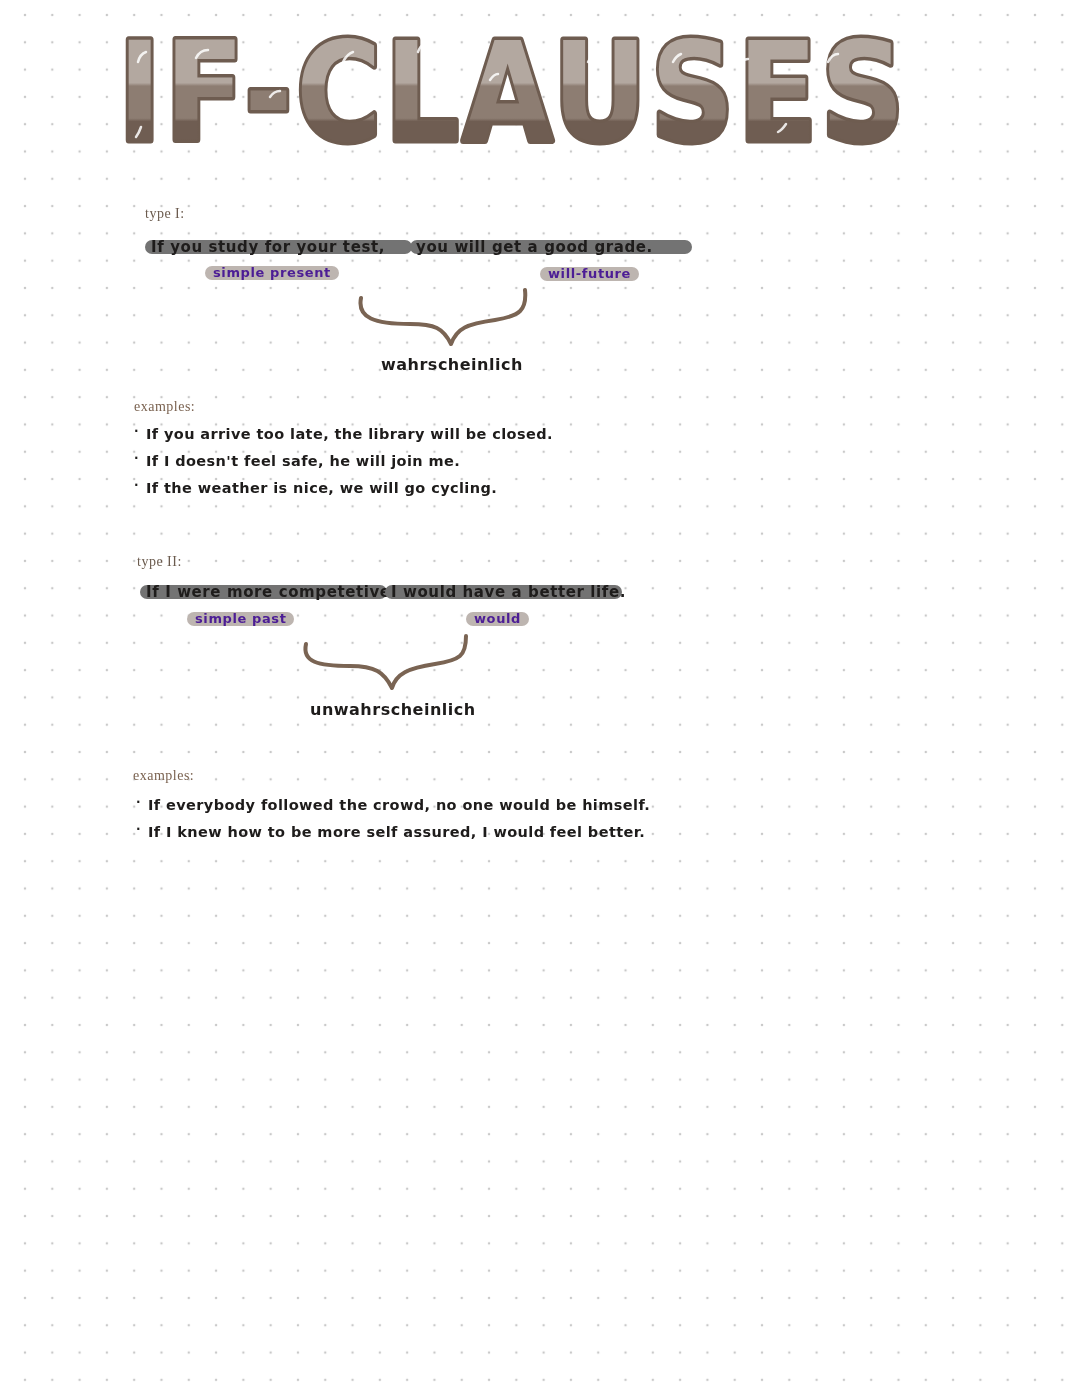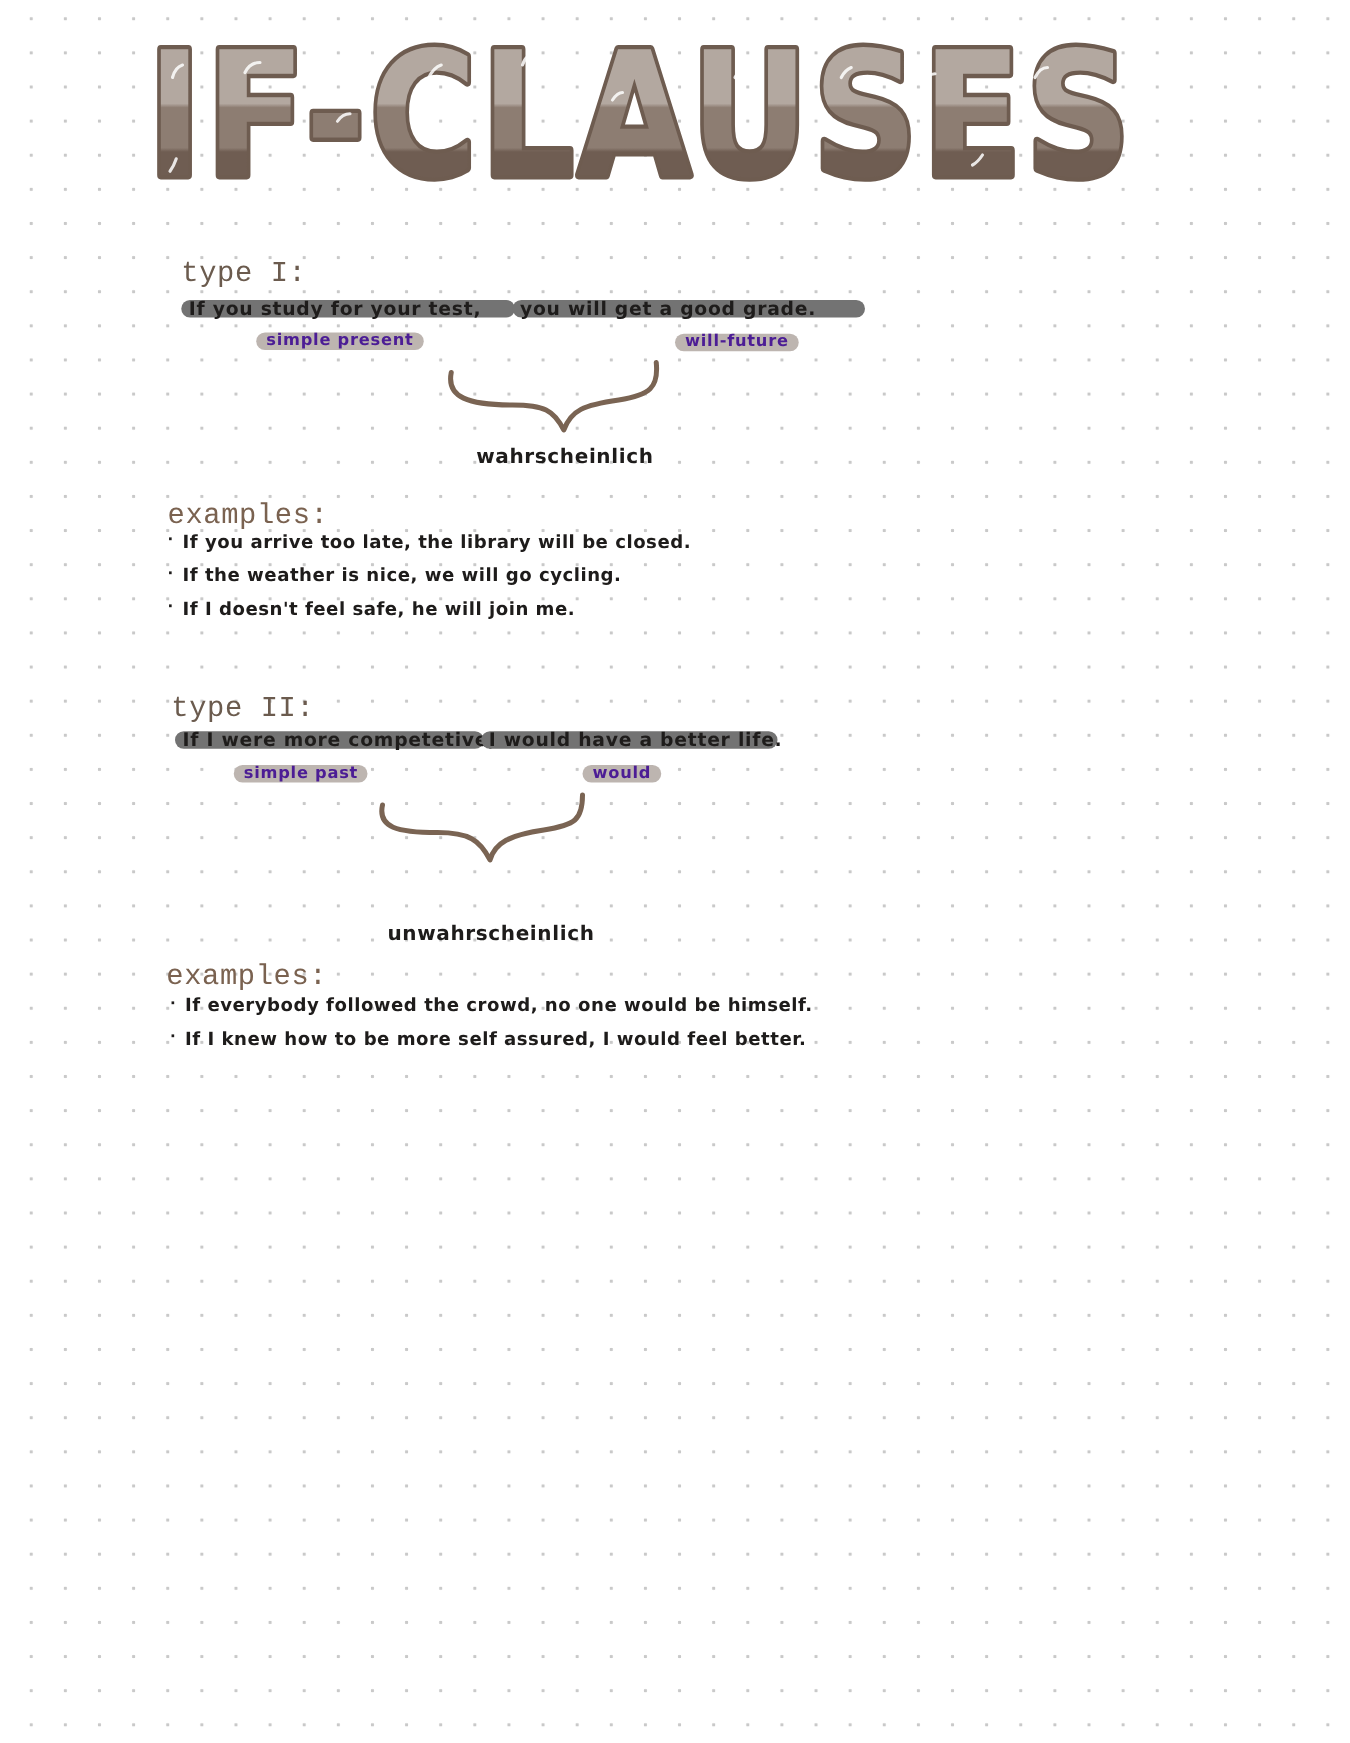--- a/index.html
+++ b/index.html
@@ -20,22 +20,22 @@
   }
   .title svg { overflow: visible; }
   .bubble-text {
     font-family: "DejaVu Sans", sans-serif;
     font-weight: bold;
     font-size: 138px;
     letter-spacing: 4px;
   }
 
   .heading {
-    font-family: Liberation Mono, monospace;
-    font-size: 23px;
+    font-family: Liberation Serif, serif;
+    font-size: 14px;
     letter-spacing: 0.5px;
   }
   .type-heading { color: #6b5b4e; }
   .examples-heading { color: #7a6250; }
 
   .hl-sentence {
     font-family: "DejaVu Sans", sans-serif;
     font-size: 15px;
     font-weight: bold;
     color: #1e1c1b;
@@ -128,38 +128,38 @@
   <div class="abs hl-tag" style="left:540px; top:267px;">will-future</div>
 
   <svg class="abs" style="left:355px; top:288px;" width="180" height="62" viewBox="0 0 180 62">
     <path d="M6 10 C2 30, 20 36, 55 36 C80 36, 88 40, 96 56 C102 40, 112 36, 140 32 C165 28, 172 22, 170 2" fill="none" stroke="#7a6453" stroke-width="4" stroke-linecap="round" stroke-linejoin="round"></path>
   </svg>
   <div class="abs brace-label" style="left:381px; top:355px;">wahrscheinlich</div>
 
   <div class="abs heading examples-heading" style="left:134px; top:399px;">examples:</div>
   <ul class="abs ex-list" style="left:134px; top:421px;">
     <li class="ex-item"><span class="bullet">·</span><span>If you arrive too late, the library will be closed.</span></li>
+    <li class="ex-item"><span class="bullet">·</span><span>If I doesn't feel safe, he will join me.</span></li>
     <li class="ex-item"><span class="bullet">·</span><span>If the weather is nice, we will go cycling.</span></li>
-    <li class="ex-item"><span class="bullet">·</span><span>If I doesn't feel safe, he will join me.</span></li>
   </ul>
 </section>
 
 <section>
   <div class="abs heading type-heading" style="left:137px; top:554px;">type II:</div>
 
   <div class="abs hl-sentence" style="left:140px; top:583px;">
     <span class="hl" style="width:235px;">If I were more competetive,</span><span class="hl" style="width:225px; margin-left:-2px;">I would have a better life.</span>
   </div>
 
   <div class="abs hl-tag" style="left:187px; top:612px;">simple past</div>
   <div class="abs hl-tag" style="left:466px; top:612px;">would</div>
 
   <svg class="abs" style="left:300px; top:632px;" width="175" height="62" viewBox="0 0 175 62">
     <path d="M6 12 C2 30, 18 34, 50 34 C75 34, 84 40, 92 56 C96 42, 108 36, 135 32 C160 28, 166 24, 166 4" fill="none" stroke="#7a6453" stroke-width="4" stroke-linecap="round" stroke-linejoin="round"></path>
   </svg>
-  <div class="abs brace-label" style="left:310px; top:700px;margin-top:37px;">unwahrscheinlich</div>
+  <div class="abs brace-label" style="left:310px; top:700px;">unwahrscheinlich</div>
 
   <div class="abs heading examples-heading" style="left:133px; top:768px;">examples:</div>
   <ul class="abs ex-list" style="left:136px; top:792px;">
     <li class="ex-item"><span class="bullet">·</span><span>If everybody followed the crowd, no one would be himself.</span></li>
     <li class="ex-item"><span class="bullet">·</span><span>If I knew how to be more self assured, I would feel better.</span></li>
   </ul>
 </section>
 
 </body></html>

